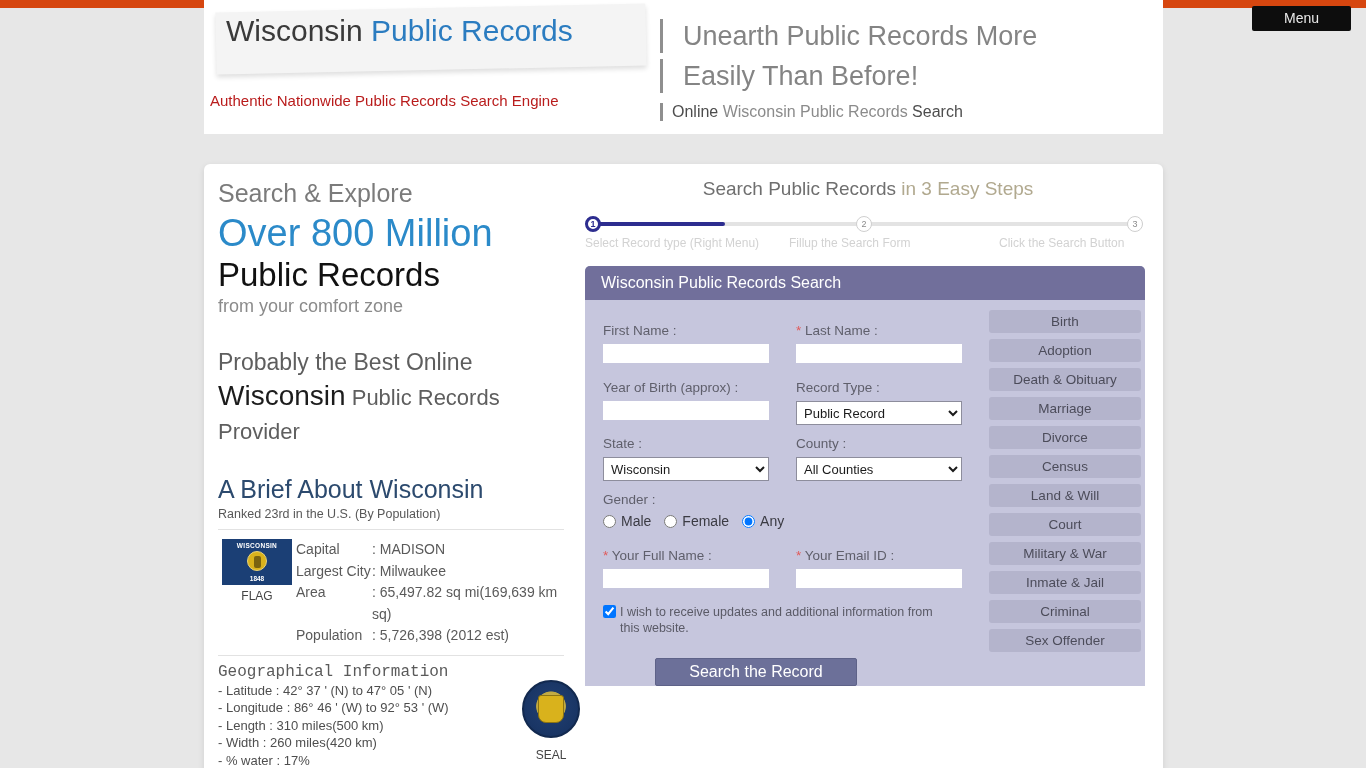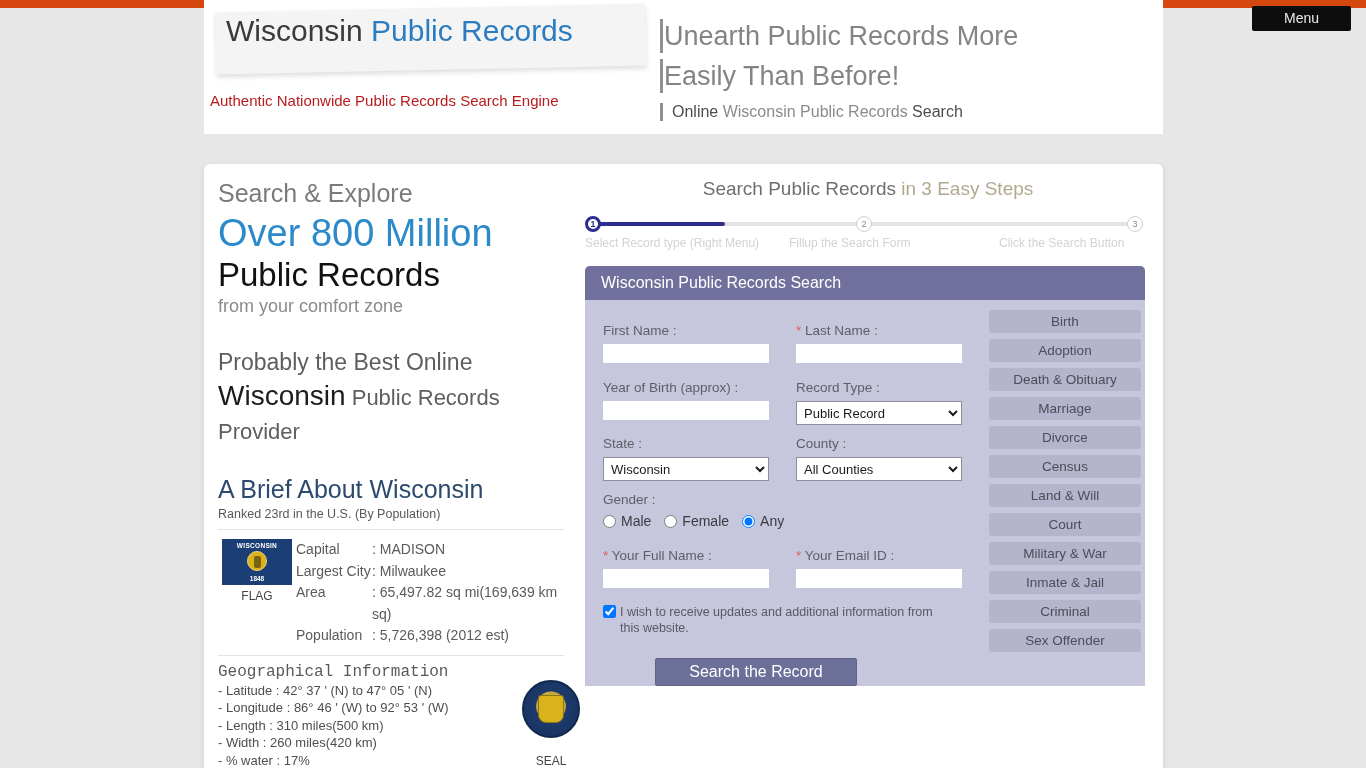--- a/index.html
+++ b/index.html
@@ -35,21 +35,21 @@
     white-space: nowrap; letter-spacing: 0px;
   }
   .logo-text .blue { color: #2b7cc0; }
   .tagline {
     position: absolute; left: 6px; top: 92px;
     font-size: 15px; color: #b91c1c;
     white-space: nowrap;
   }
   .hdr-right { position: absolute; left: 456px; top: 16px; width: 500px; }
   .hdr-h1 {
-    position: relative; padding-left: 4px;
+    position: relative; padding-left: 23px;
     font-size: 27px; line-height: 40px; color: #848484;
     font-weight: 400; white-space: nowrap;
   }
   .hdr-h1:before {
     content:""; position:absolute; left:0; top:3px; bottom:3px; width:3px;
     background: #8f8f8f;
   }
   .hdr-sub {
     position: relative; margin-top: 5px; padding-left: 12px;
     font-size: 16px; line-height: 22px; color: #8b8b8b; white-space: nowrap;
@@ -128,21 +128,21 @@
   .seal {
     width: 58px; height: 58px; border-radius: 50%;
     background: radial-gradient(circle at 50% 45%, #d9c469 0%, #c0a83f 36%, #1d3a6b 38%, #15305e 100%);
     border: 2px solid #12294f; margin: 0 auto; position: relative;
   }
   .seal:after{
     content:""; position:absolute; left:50%; top:50%; transform:translate(-50%,-50%);
     width:24px; height:26px; background:#d9b21c; border-radius:3px 3px 8px 8px;
     border:1px solid #8c7412;
   }
-  .seal-label { margin-top: 16px; font-size: 12px; color: #444; }
+  .seal-label { margin-top: 10px; font-size: 12px; color: #444; }
 
   
   .rightcol { position: absolute; left: 381px; top: 12px; width: 566px; }
   .steps-title {
     text-align: center; font-size: 19px; color: #6f6f6f; line-height: 26px;
   }
   .steps-title .amt { color: #b1a98f; }
   .progress { position: relative; margin-top: 14px; height: 16px; }
   .track {
     position: absolute; left: 8px; right: 8px; top: 6px; height: 4px;

